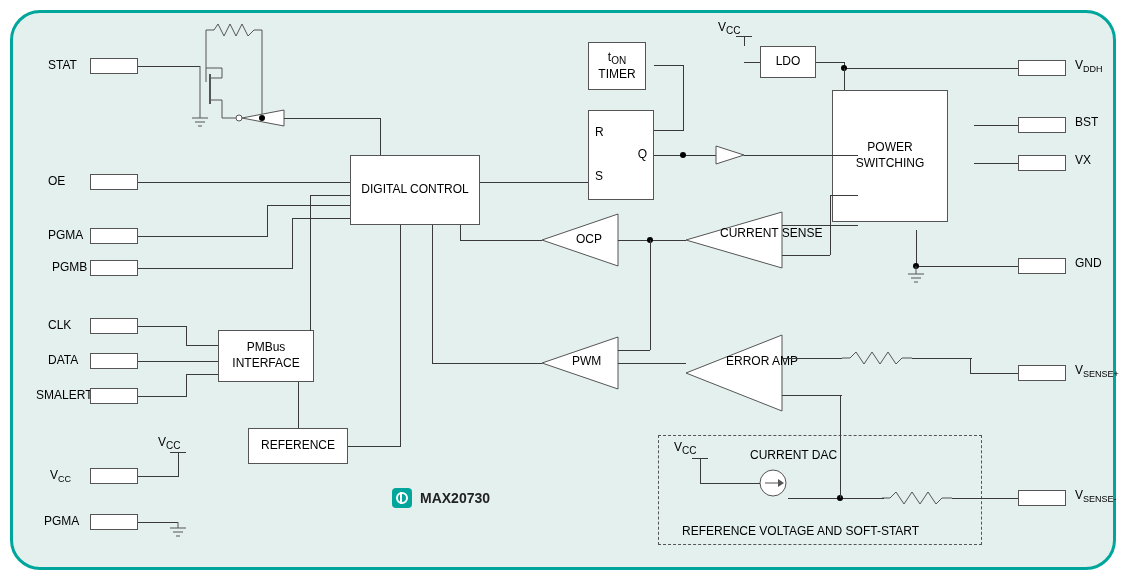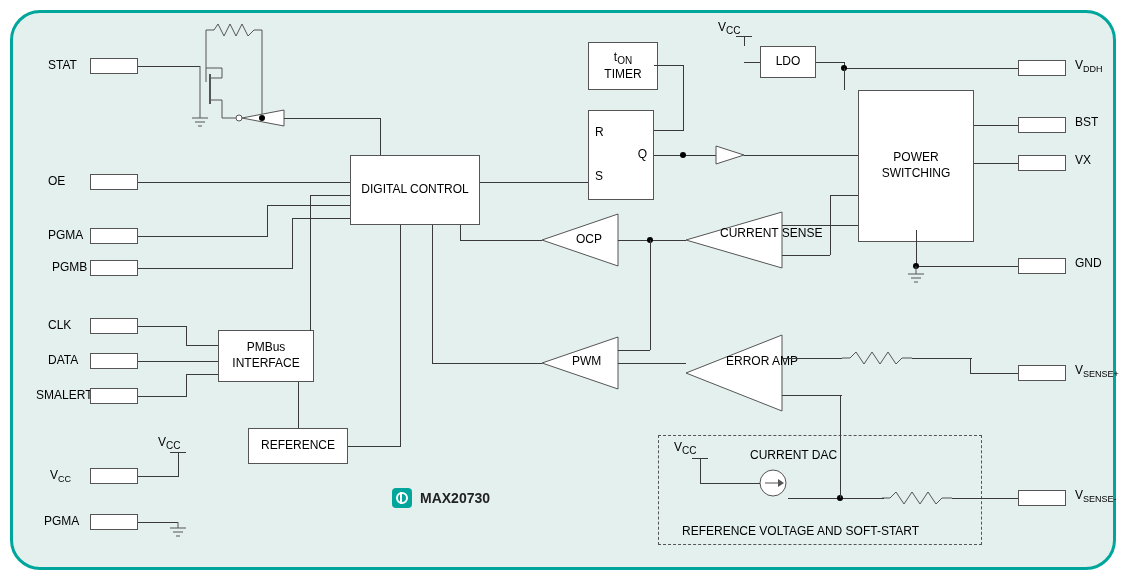--- a/index.html
+++ b/index.html
@@ -162,21 +162,21 @@
 </div>
 
 <div class="block" style="left:218px; top:330px; width:96px; height:52px">
   <span>PMBus INTERFACE</span>
 </div>
 
 <div class="block" style="left:248px; top:428px; width:100px; height:36px">
   <span>REFERENCE</span>
 </div>
 
-<div class="block" style="left:588px; top:42px; width:70px; height:48px">
+<div class="block" style="left:588px; top:42px; width:58px; height:48px">
   <span><span>t</span><sub>ON</sub><br><span>TIMER</span></span>
 </div>
 
 <div class="block" style="left:588px; top:110px; width:66px; height:90px; justify-content:flex-end; padding-right:8px">
   <div style="position:absolute; left:6px; top:14px">R</div>
   <div style="position:absolute; left:6px; bottom:14px">S</div>
   <div style="position:absolute; right:6px; top:50%; transform:translateY(-50%)">Q</div>
 </div>
 
 <svg style="position:absolute; left:540px; top:212px; width:80px; height:56px">
@@ -196,21 +196,21 @@
 
 <svg style="position:absolute; left:684px; top:333px; width:100px; height:80px">
   <polygon points="98,2 98,78 2,40" fill="#fff" stroke="#555"></polygon>
 </svg>
 <div class="txt" style="left:726px; top:354px; text-align:center; width:56px; line-height:1.2">ERROR AMP</div>
 
 <div class="block" style="left:760px; top:46px; width:56px; height:32px">
   <span>LDO</span>
 </div>
 
-<div class="block" style="left:858px; top:90px; width:116px; height:152px">
+<div class="block" style="left:832px; top:90px; width:116px; height:132px">
   <span>POWER SWITCHING</span>
 </div>
 
 <div class="dashed-box" style="left:658px; top:435px; width:324px; height:110px"></div>
 <div class="txt" style="left:682px; top:524px">REFERENCE VOLTAGE AND SOFT-START</div>
 <div class="txt" style="left:750px; top:448px">CURRENT DAC</div>
 
 <svg style="position:absolute; left:758px; top:468px; width:30px; height:30px">
   <circle cx="15" cy="15" r="13" fill="#fff" stroke="#555"></circle>
   <line x1="7" y1="15" x2="20" y2="15" stroke="#555"></line>

